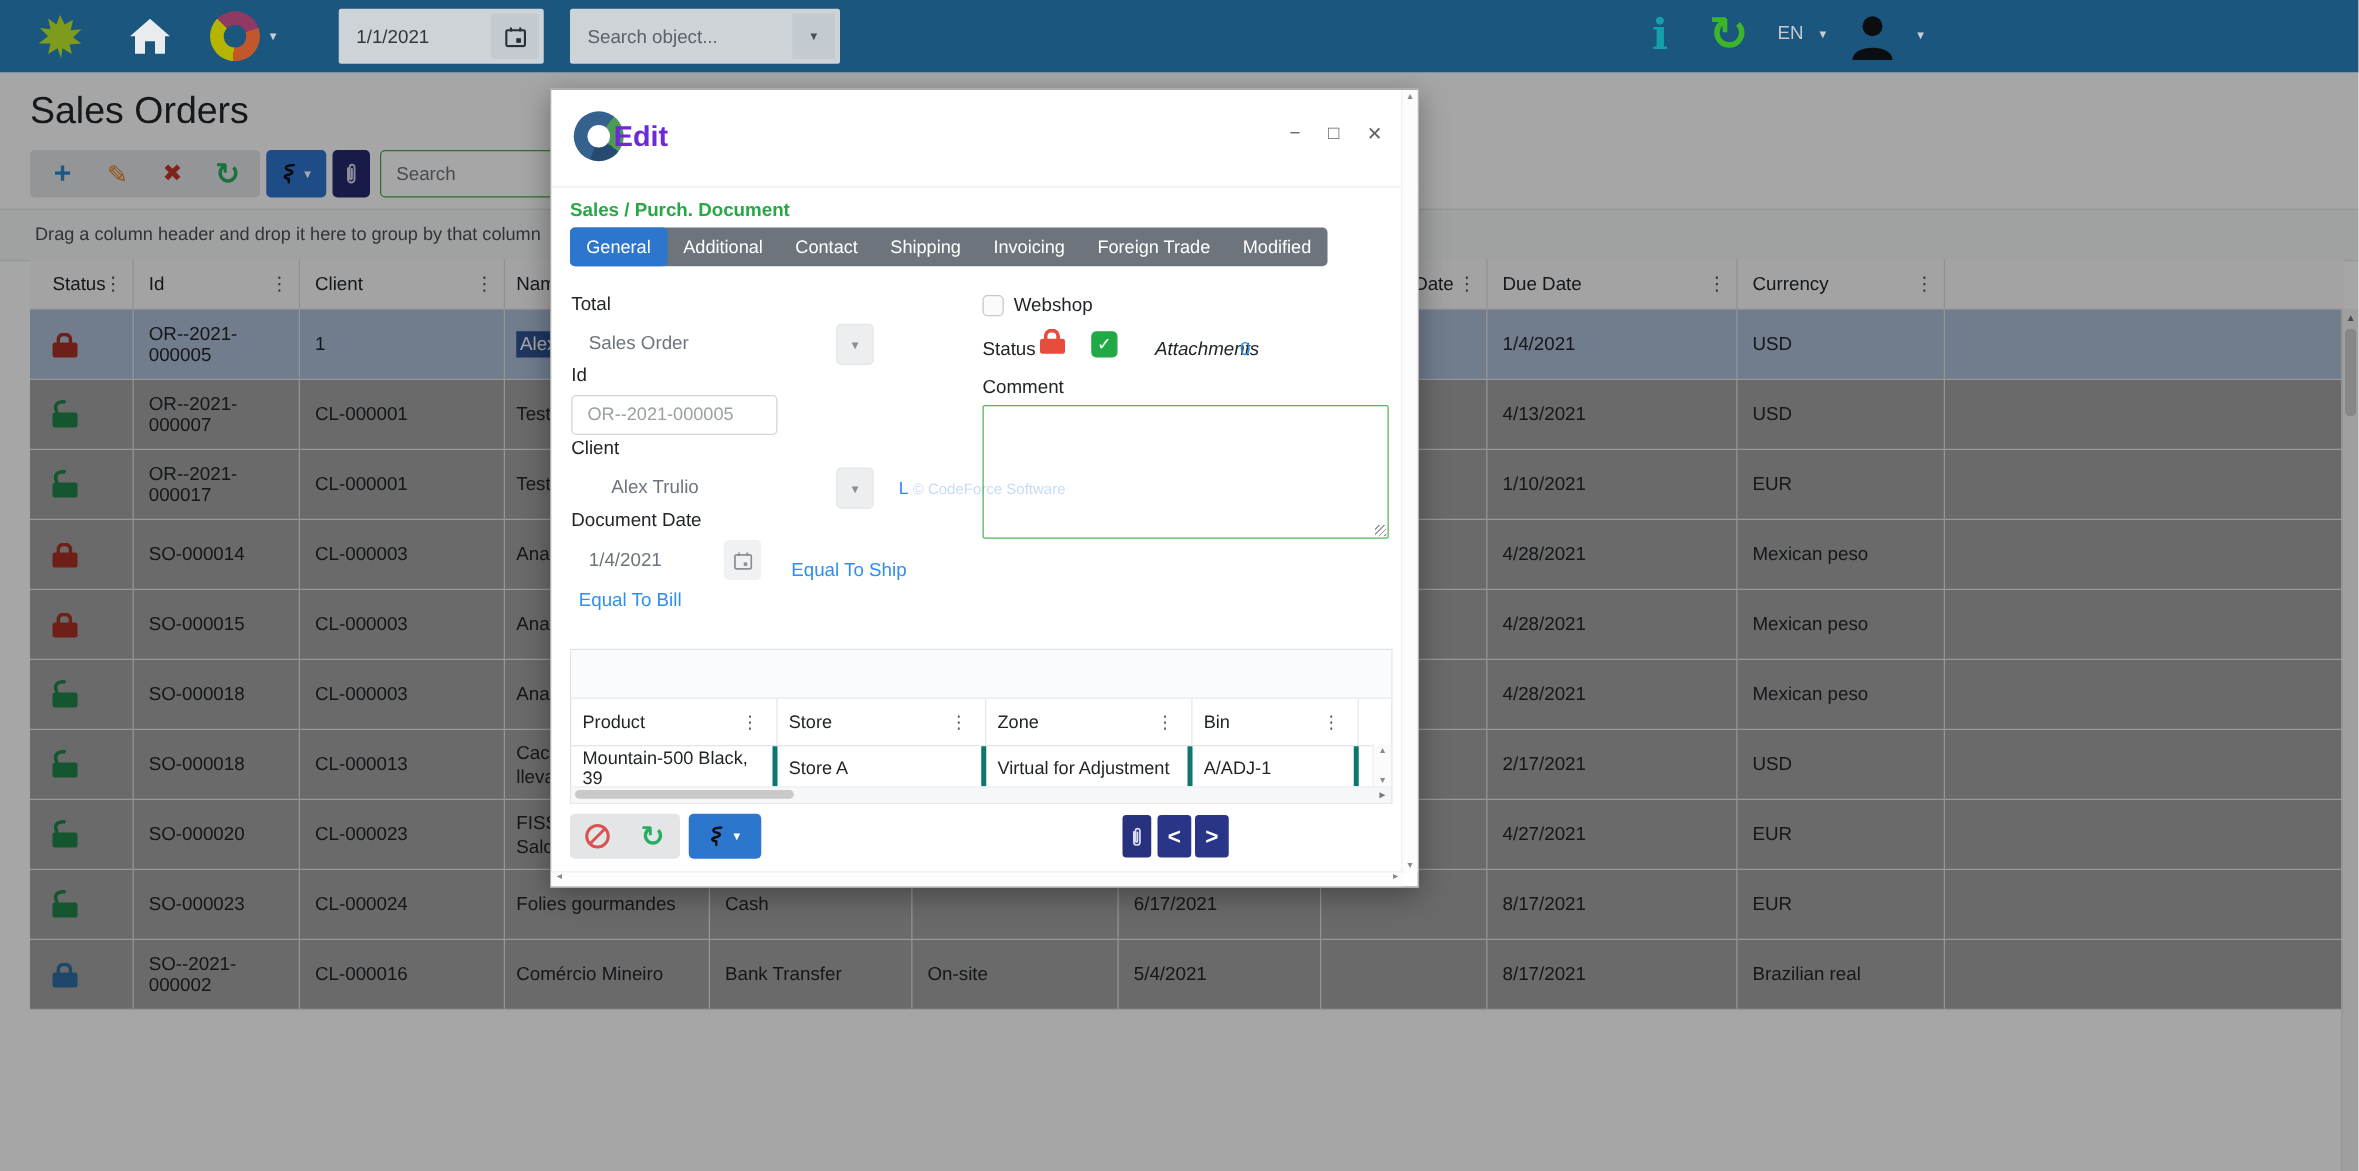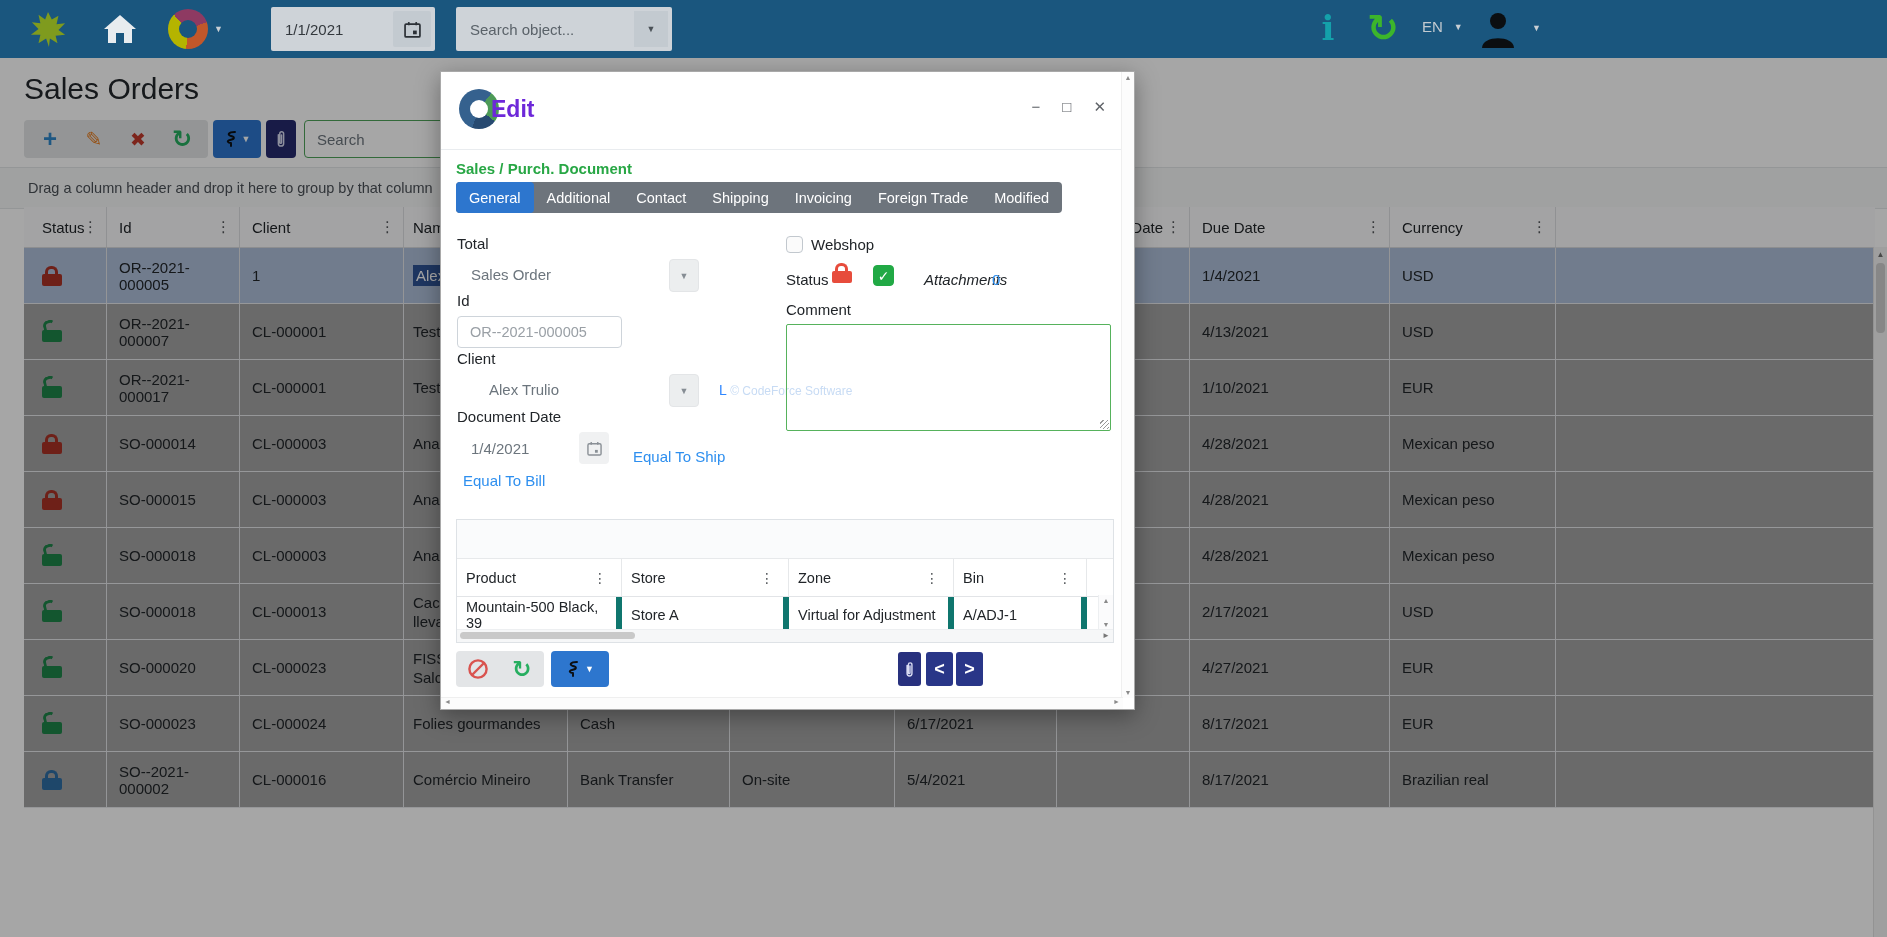--- a/index.html
+++ b/index.html
@@ -100,21 +100,21 @@
   .m-lock{position:absolute;left:391px;top:191px;}
   .comment-ta{position:absolute;left:345px;top:252px;width:325px;height:107px;border:1px solid #56B25C;border-radius:2px;box-sizing:border-box;}
   .comment-ta::after{content:"";position:absolute;right:1px;bottom:1px;width:9px;height:9px;background:repeating-linear-gradient(135deg,transparent 0 2px,#9a9a9a 2px 3px);}
   .m-summary{position:absolute;left:22px;top:424px;font-size:15.5px;font-weight:bold;color:#9C27B0;}
   .subgrid{position:absolute;left:15px;top:447px;width:658px;height:124px;border:1px solid #DEE2E6;box-sizing:border-box;}
   .sg-strip{height:38px;background:#FAFBFC;border-bottom:1px solid #E7E9EB;}
   .sg-head{display:flex;height:37px;border-bottom:1px solid #E2E4E7;}
   .sg-hcell{position:relative;display:flex;align-items:center;padding-left:9px;font-size:14.5px;color:#212529;border-right:1px solid #E6E8EA;box-sizing:border-box;}
   .sg-hcell .dots{position:absolute;right:14px;font-size:14px;color:#53575B;}
   .sg-row{display:flex;height:36px;}
-  .sg-cell{display:flex;align-items:center;padding-left:9px;font-size:14.5px;color:#212529;border-right:6px solid #0f766e;box-sizing:border-box;}
+  .sg-cell{display:flex;align-items:center;padding-left:9px;font-size:14.5px;color:#212529;border-right:4px solid #0f766e;box-sizing:border-box;}
   .sgc0{width:165px;} .sgc1{width:167px;} .sgc2{width:165px;} .sgc3{width:133px;}
   .sg-vs{position:absolute;right:0;top:75px;bottom:12px;width:14px;background:#FBFBFC;border-left:1px solid #EDEFF1;}
   .sg-vs .a1{position:absolute;top:2px;left:0;right:0;text-align:center;font-size:7px;color:#8a8a8a;}
   .sg-vs .a2{position:absolute;bottom:2px;left:0;right:0;text-align:center;font-size:7px;color:#8a8a8a;}
   .sg-hs{position:absolute;left:0;right:0;bottom:0;height:12px;background:#F6F7F8;border-top:1px solid #EDEFF1;}
   .sg-hs .thumb{position:absolute;left:3px;top:2px;width:175px;height:7px;background:#C9C9C9;border-radius:4px;}
   .sg-hs .ar{position:absolute;right:3px;top:1px;font-size:8px;color:#777;}
   .m-toolbar{position:absolute;left:0;top:579px;right:0;height:36px;}
   .m-btn-group{position:absolute;left:15px;top:0;width:88px;height:36px;background:#E3E5E7;border-radius:4px;display:flex;align-items:center;}
   .m-ico-btn{width:44px;height:36px;display:flex;align-items:center;justify-content:center;}

